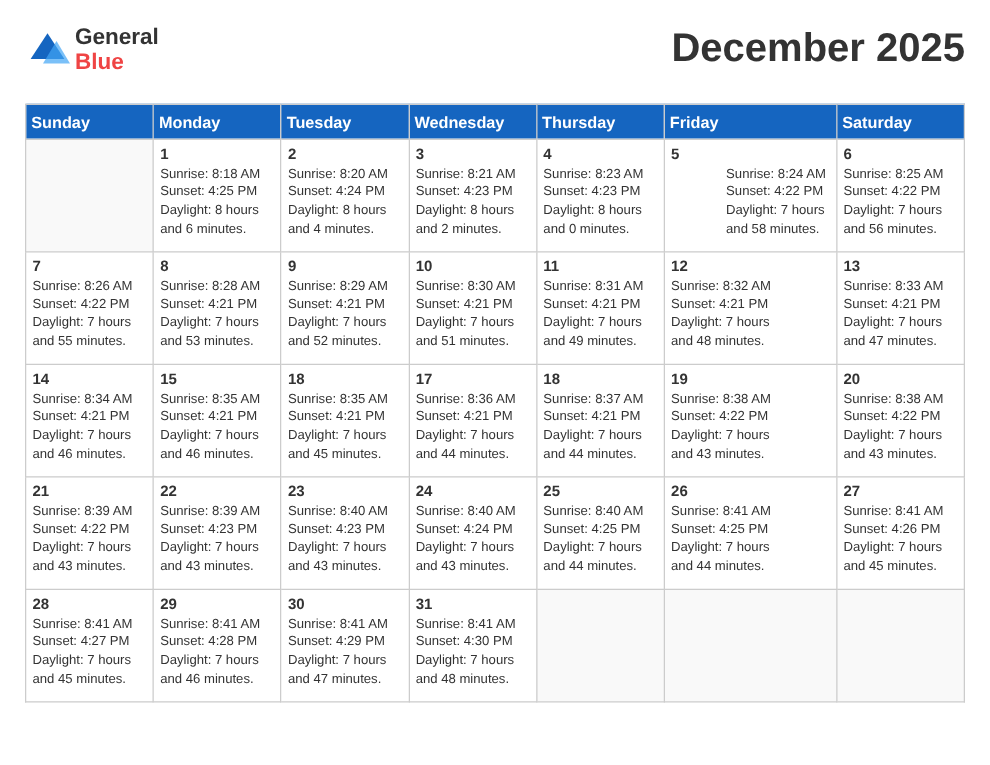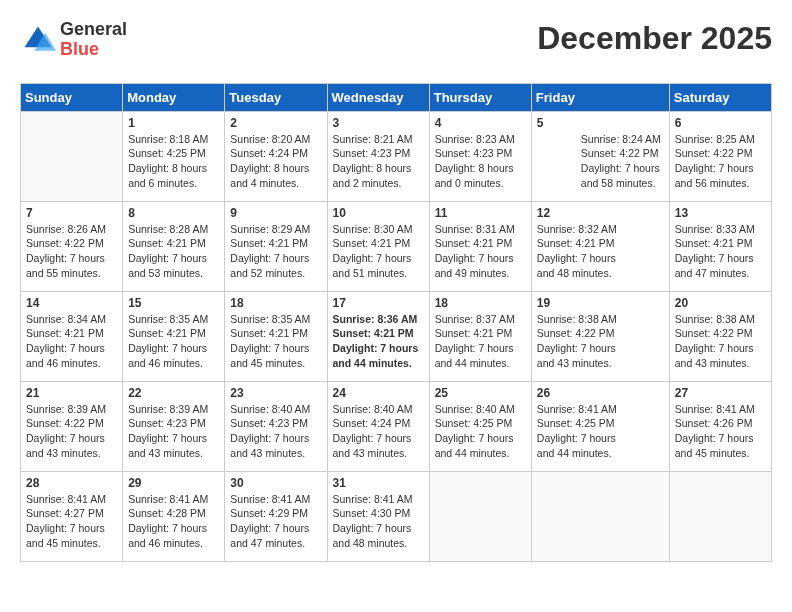--- a/index.html
+++ b/index.html
@@ -227,21 +227,21 @@
         </td>
         <td>
           <span class="day-number">18</span>
           <div class="cell-text" style="white-space: pre-line;">Sunrise: 8:35 AM
 Sunset: 4:21 PM
 Daylight: 7 hours
 and 45 minutes.</div>
         </td>
         <td>
           <span class="day-number">17</span>
-          <div class="cell-text" style="white-space: pre-line; font-weight: bold;">Sunrise: 8:36 AM
+          <div class="cell-text" style="white-space: pre-line;">Sunrise: 8:36 AM
 Sunset: 4:21 PM
 Daylight: 7 hours
 and 44 minutes.</div>
         </td>
         <td>
           <span class="day-number">18</span>
           <div class="cell-text" style="white-space: pre-line;">Sunrise: 8:37 AM
 Sunset: 4:21 PM
 Daylight: 7 hours
 and 44 minutes.</div>

